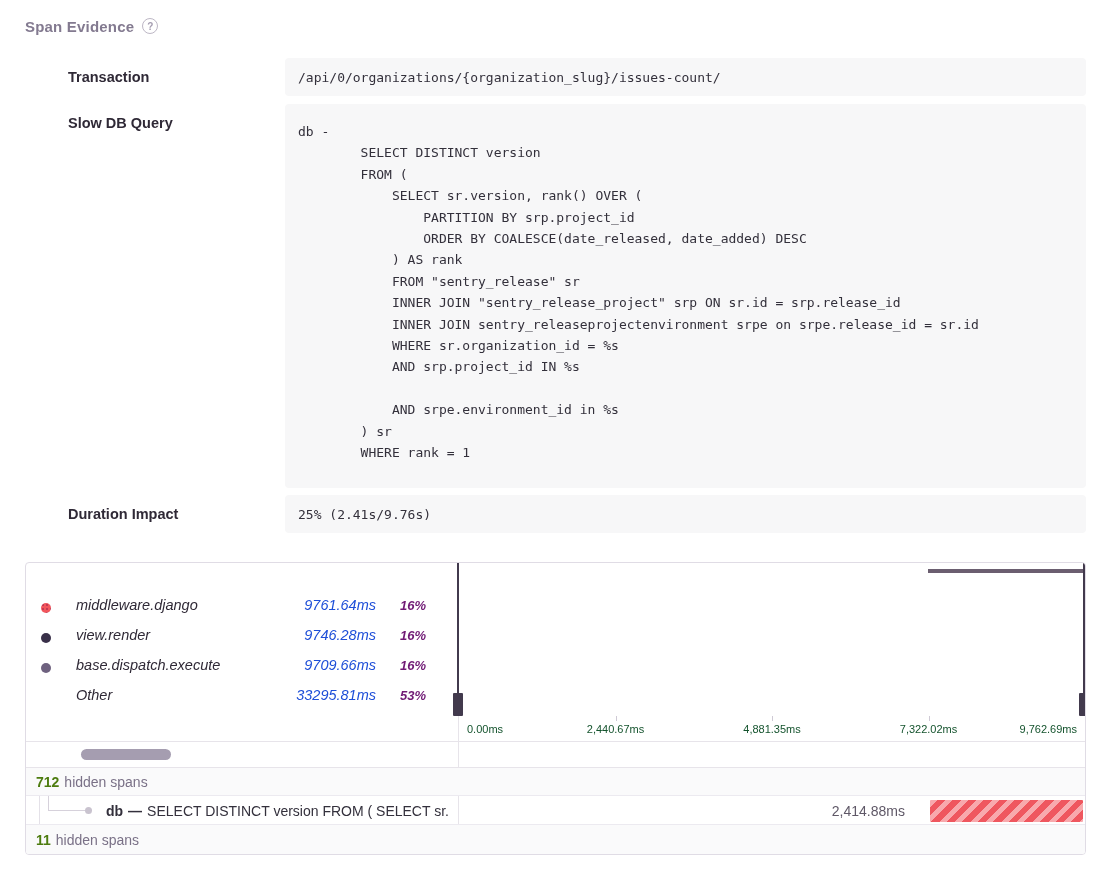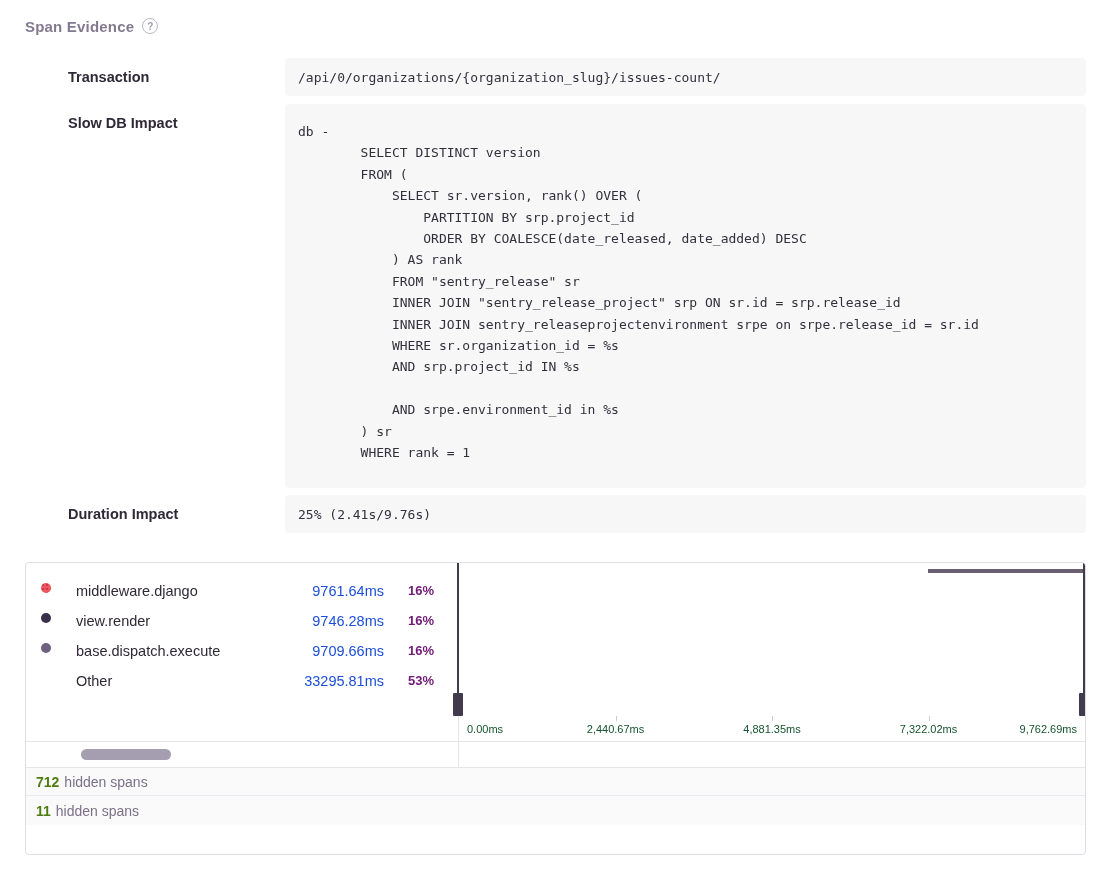--- a/index.html
+++ b/index.html
@@ -47,21 +47,21 @@
     border:1px solid #e0dce5; border-radius:4px; background:#fff;
     overflow:hidden;
   }
   .wf-row { display:flex; width:100%; }
   .left-col { width:432px; flex:0 0 432px; position:relative; overflow:hidden; }
   .right-col { flex:1; position:relative; border-left:1px solid #e7e4ea; }
 
   
   .wf-header { height:179px; border-bottom:1px solid #e7e4ea; }
   .legend { padding:20px 0 0 15px; }
-  .legend-row { display:flex; align-items:flex-start; height:30px; padding-right:24px; }
+  .legend-row { display:flex; align-items:flex-end; height:30px; padding-right:32px;font-style:italic; }
   .legend-dot { width:10px; height:10px; border-radius:50%; flex:0 0 10px; }
   .legend-dot.pattern {
     background-color:#f2565c;
     background-image:radial-gradient(circle, #c43a53 34%, rgba(0,0,0,0) 36%);
     background-size:4px 4px; background-position:0 0;
   }
   .legend-name { font-size:14.5px; color:#2f2936; margin-left:25px; flex:1; }
   .legend-dur  { font-size:14.5px; color:#1d4ed8; width:115px; text-align:right; }
   .legend-pct  { font-size:13px; color:#701a75; font-weight:600; width:50px; text-align:right; }
 
@@ -133,21 +133,21 @@
       <span>?</span>
     </span>
   </div>
 
   <div class="kv kv-transaction">
     <div class="lbl">Transaction</div>
     <div class="val">/api/0/organizations/{organization_slug}/issues-count/</div>
   </div>
 
   <div class="kv kv-query">
-    <div class="lbl">Slow DB Impact</div>
+    <div class="lbl">Slow DB Query</div>
     <div class="val">
         <pre>db - 
         SELECT DISTINCT version
         FROM (
             SELECT sr.version, rank() OVER (
                 PARTITION BY srp.project_id
                 ORDER BY COALESCE(date_released, date_added) DESC
             ) AS rank
             FROM "sentry_release" sr
             INNER JOIN "sentry_release_project" srp ON sr.id = srp.release_id
@@ -229,20 +229,37 @@
         <div class="scroll-pill"></div>
       </div>
       <div class="right-col"></div>
     </div>
 
     <div class="hidden-row">
       <span class="cnt">712</span>
       <span class="txt">hidden spans</span>
     </div>
 
+    <div class="wf-row span-row">
+      <div class="left-col span-left">
+        <div class="tree-guide"></div>
+        <div class="tree-elbow-v"></div>
+        <div class="tree-elbow-h"></div>
+        <div class="tree-dot"></div>
+        <div class="span-desc">
+          <span class="op">db</span>
+          <span class="sep">—</span>
+          <span>SELECT DISTINCT version FROM ( SELECT sr.</span>
+        </div>
+      </div>
+      <div class="right-col">
+        <span class="span-dur">2,414.88ms</span>
+        <div class="span-bar"></div>
+      </div>
+    </div>
 
     <div class="hidden-row last">
       <span class="cnt">11</span>
       <span class="txt">hidden spans</span>
     </div>
 
   </div>
 </div>
 
 </body></html>

